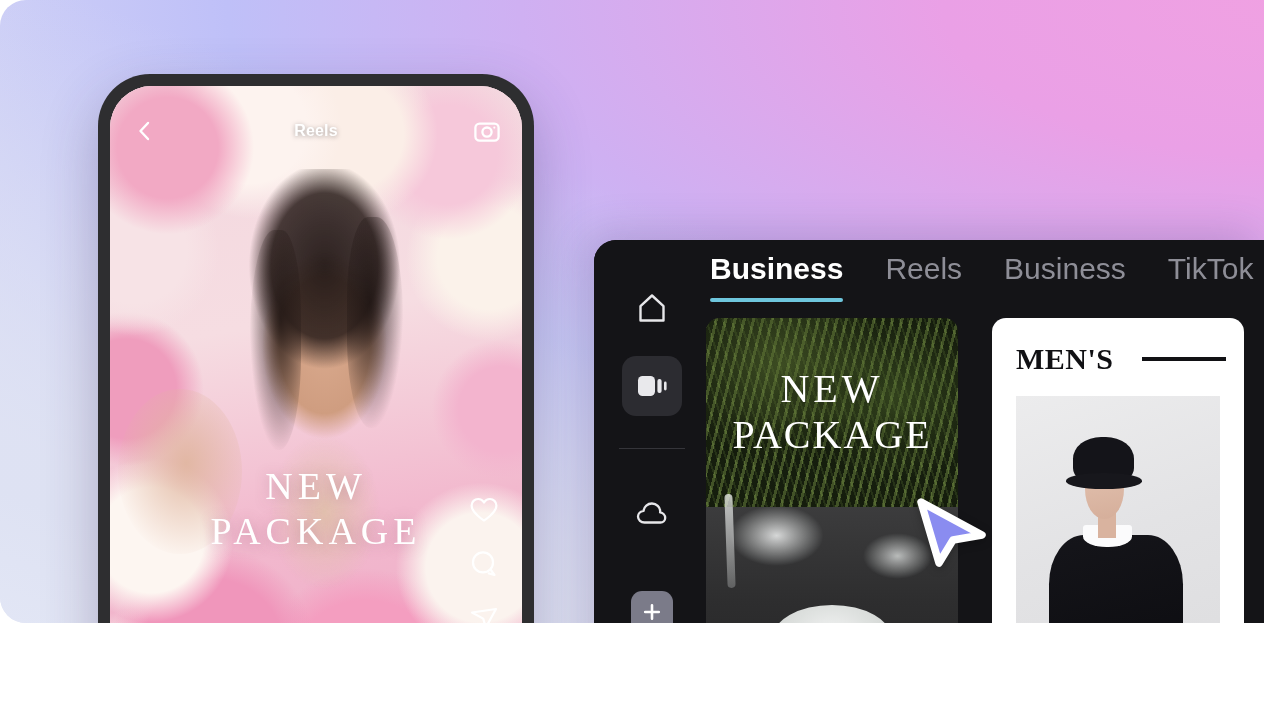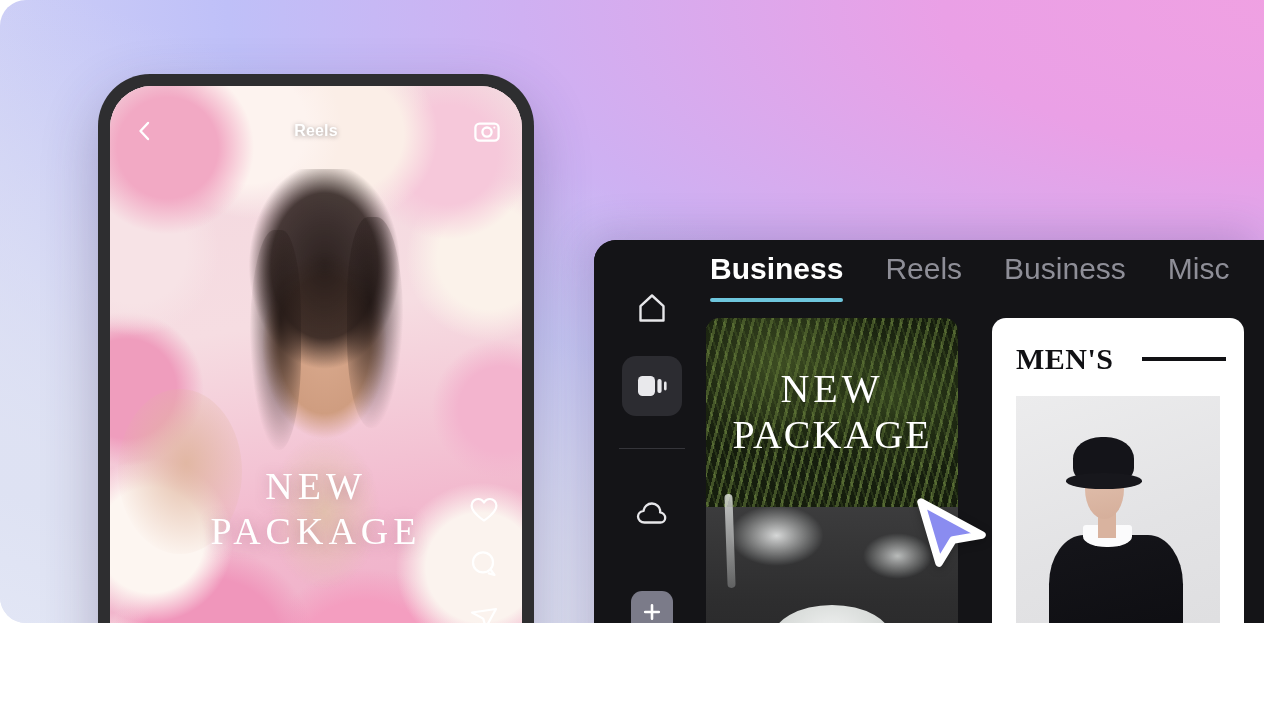--- a/index.html
+++ b/index.html
@@ -514,21 +514,21 @@
         <svg width="22" height="22" viewBox="0 0 22 22" fill="none">
           <path d="M11 4.2 L11 17.8 M4.2 11 L17.8 11" stroke="#ffffff" stroke-width="2.6" stroke-linecap="round"></path>
         </svg>
       </div>
     </div>
 
     <div class="tabs">
       <div class="tab active">Business</div>
       <div class="tab">Reels</div>
       <div class="tab">Business</div>
-      <div class="tab">Misc</div>
+      <div class="tab">TikTok</div>
     </div>
 
     <div class="cards">
 
       <div class="card">
         <div class="card-foliage"></div>
         <div class="card-table">
           <div class="card-oyster-l"></div>
           <div class="card-oyster-r"></div>
         </div>

